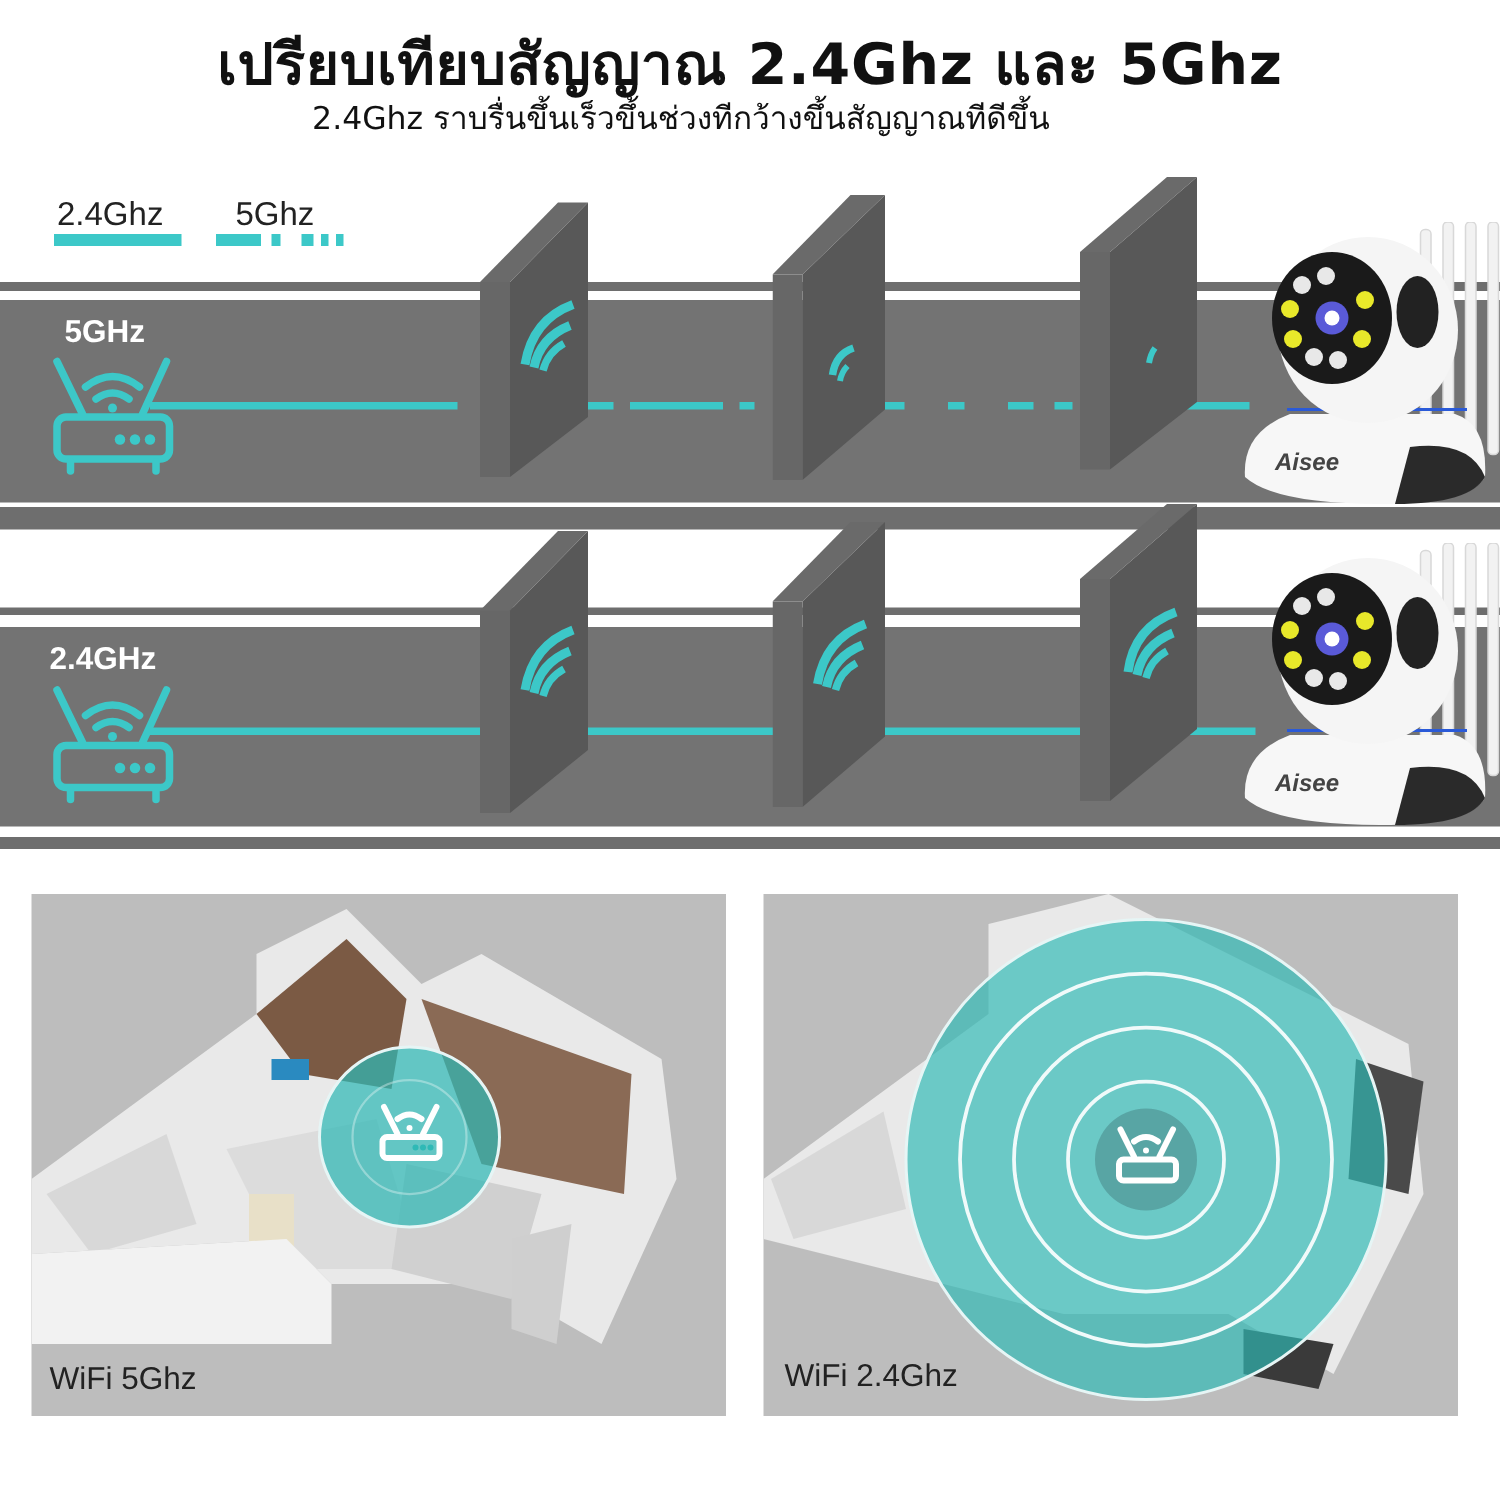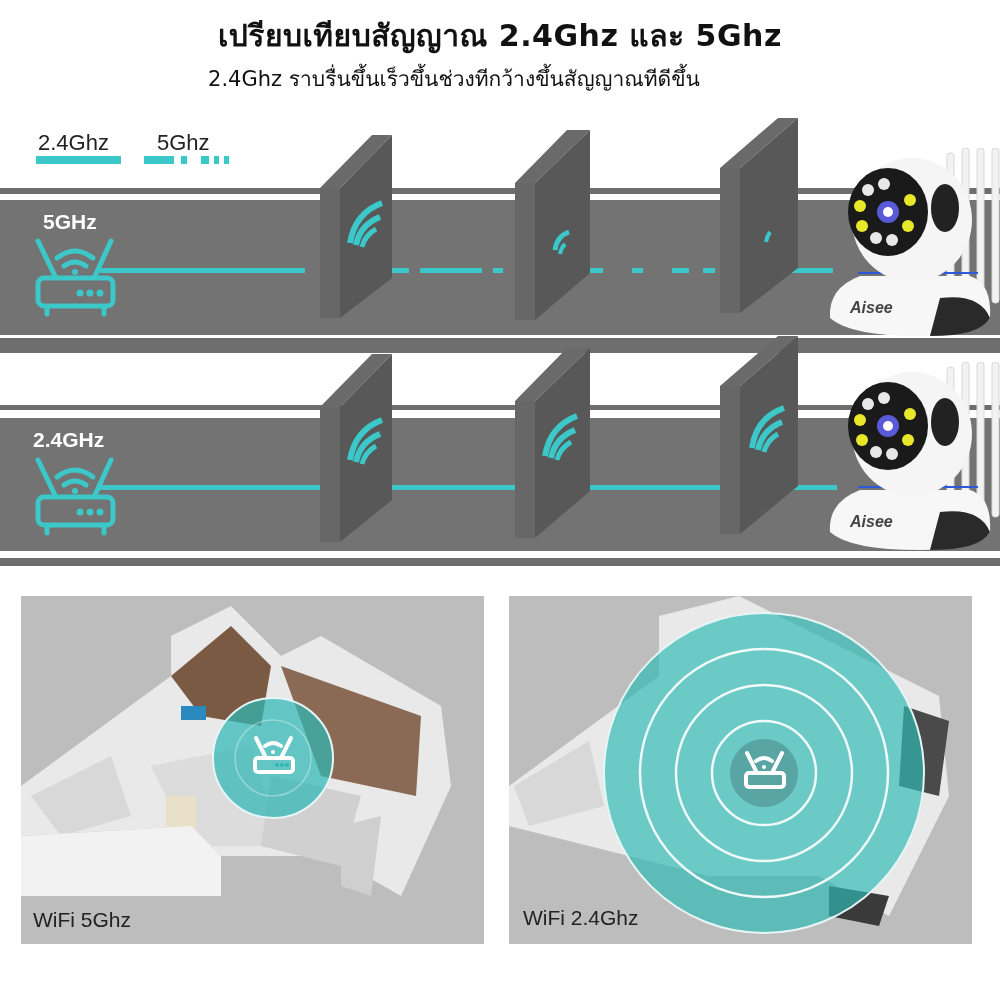--- a/index.html
+++ b/index.html
@@ -1,18 +1,18 @@
 <!DOCTYPE html>
 <html><head>
 <meta charset="utf-8">
 <style>
   html,body{margin:0;padding:0;background:#fff;}
   body{width:1000px;height:1000px;position:relative;overflow:hidden;font-family:"DejaVu Sans",sans-serif;}
   .abs{position:absolute;}
-  .title{left:0;width:1000px;top:12px;text-align:center;font-size:30px;font-weight:bold;color:#111;letter-spacing:0.5px;}
+  .title{left:0;width:1000px;top:12px;text-align:center;font-size:38px;font-weight:bold;color:#111;letter-spacing:0.5px;}
   .subtitle{left:0;width:908px;top:62px;text-align:center;font-size:21px;color:#111;}
   .legend-label{font-family:"Liberation Sans",sans-serif;font-size:22px;color:#222;}
   .band-top{height:6px;background:#6e6e6e;left:0;width:1000px;}
   .band{background:#737373;left:0;width:1000px;}
   .band-label{font-family:"Liberation Sans",sans-serif;font-size:21px;color:#fff;font-weight:bold;}
   .sigline{background:#3cc8c8;height:5px;}
   .wall{position:absolute;}
   .camera{position:absolute;}
   .panel{position:absolute;background:#bdbdbd;overflow:hidden;}
   .panel-caption{position:absolute;font-family:"Liberation Sans",sans-serif;font-size:21px;color:#222;}

